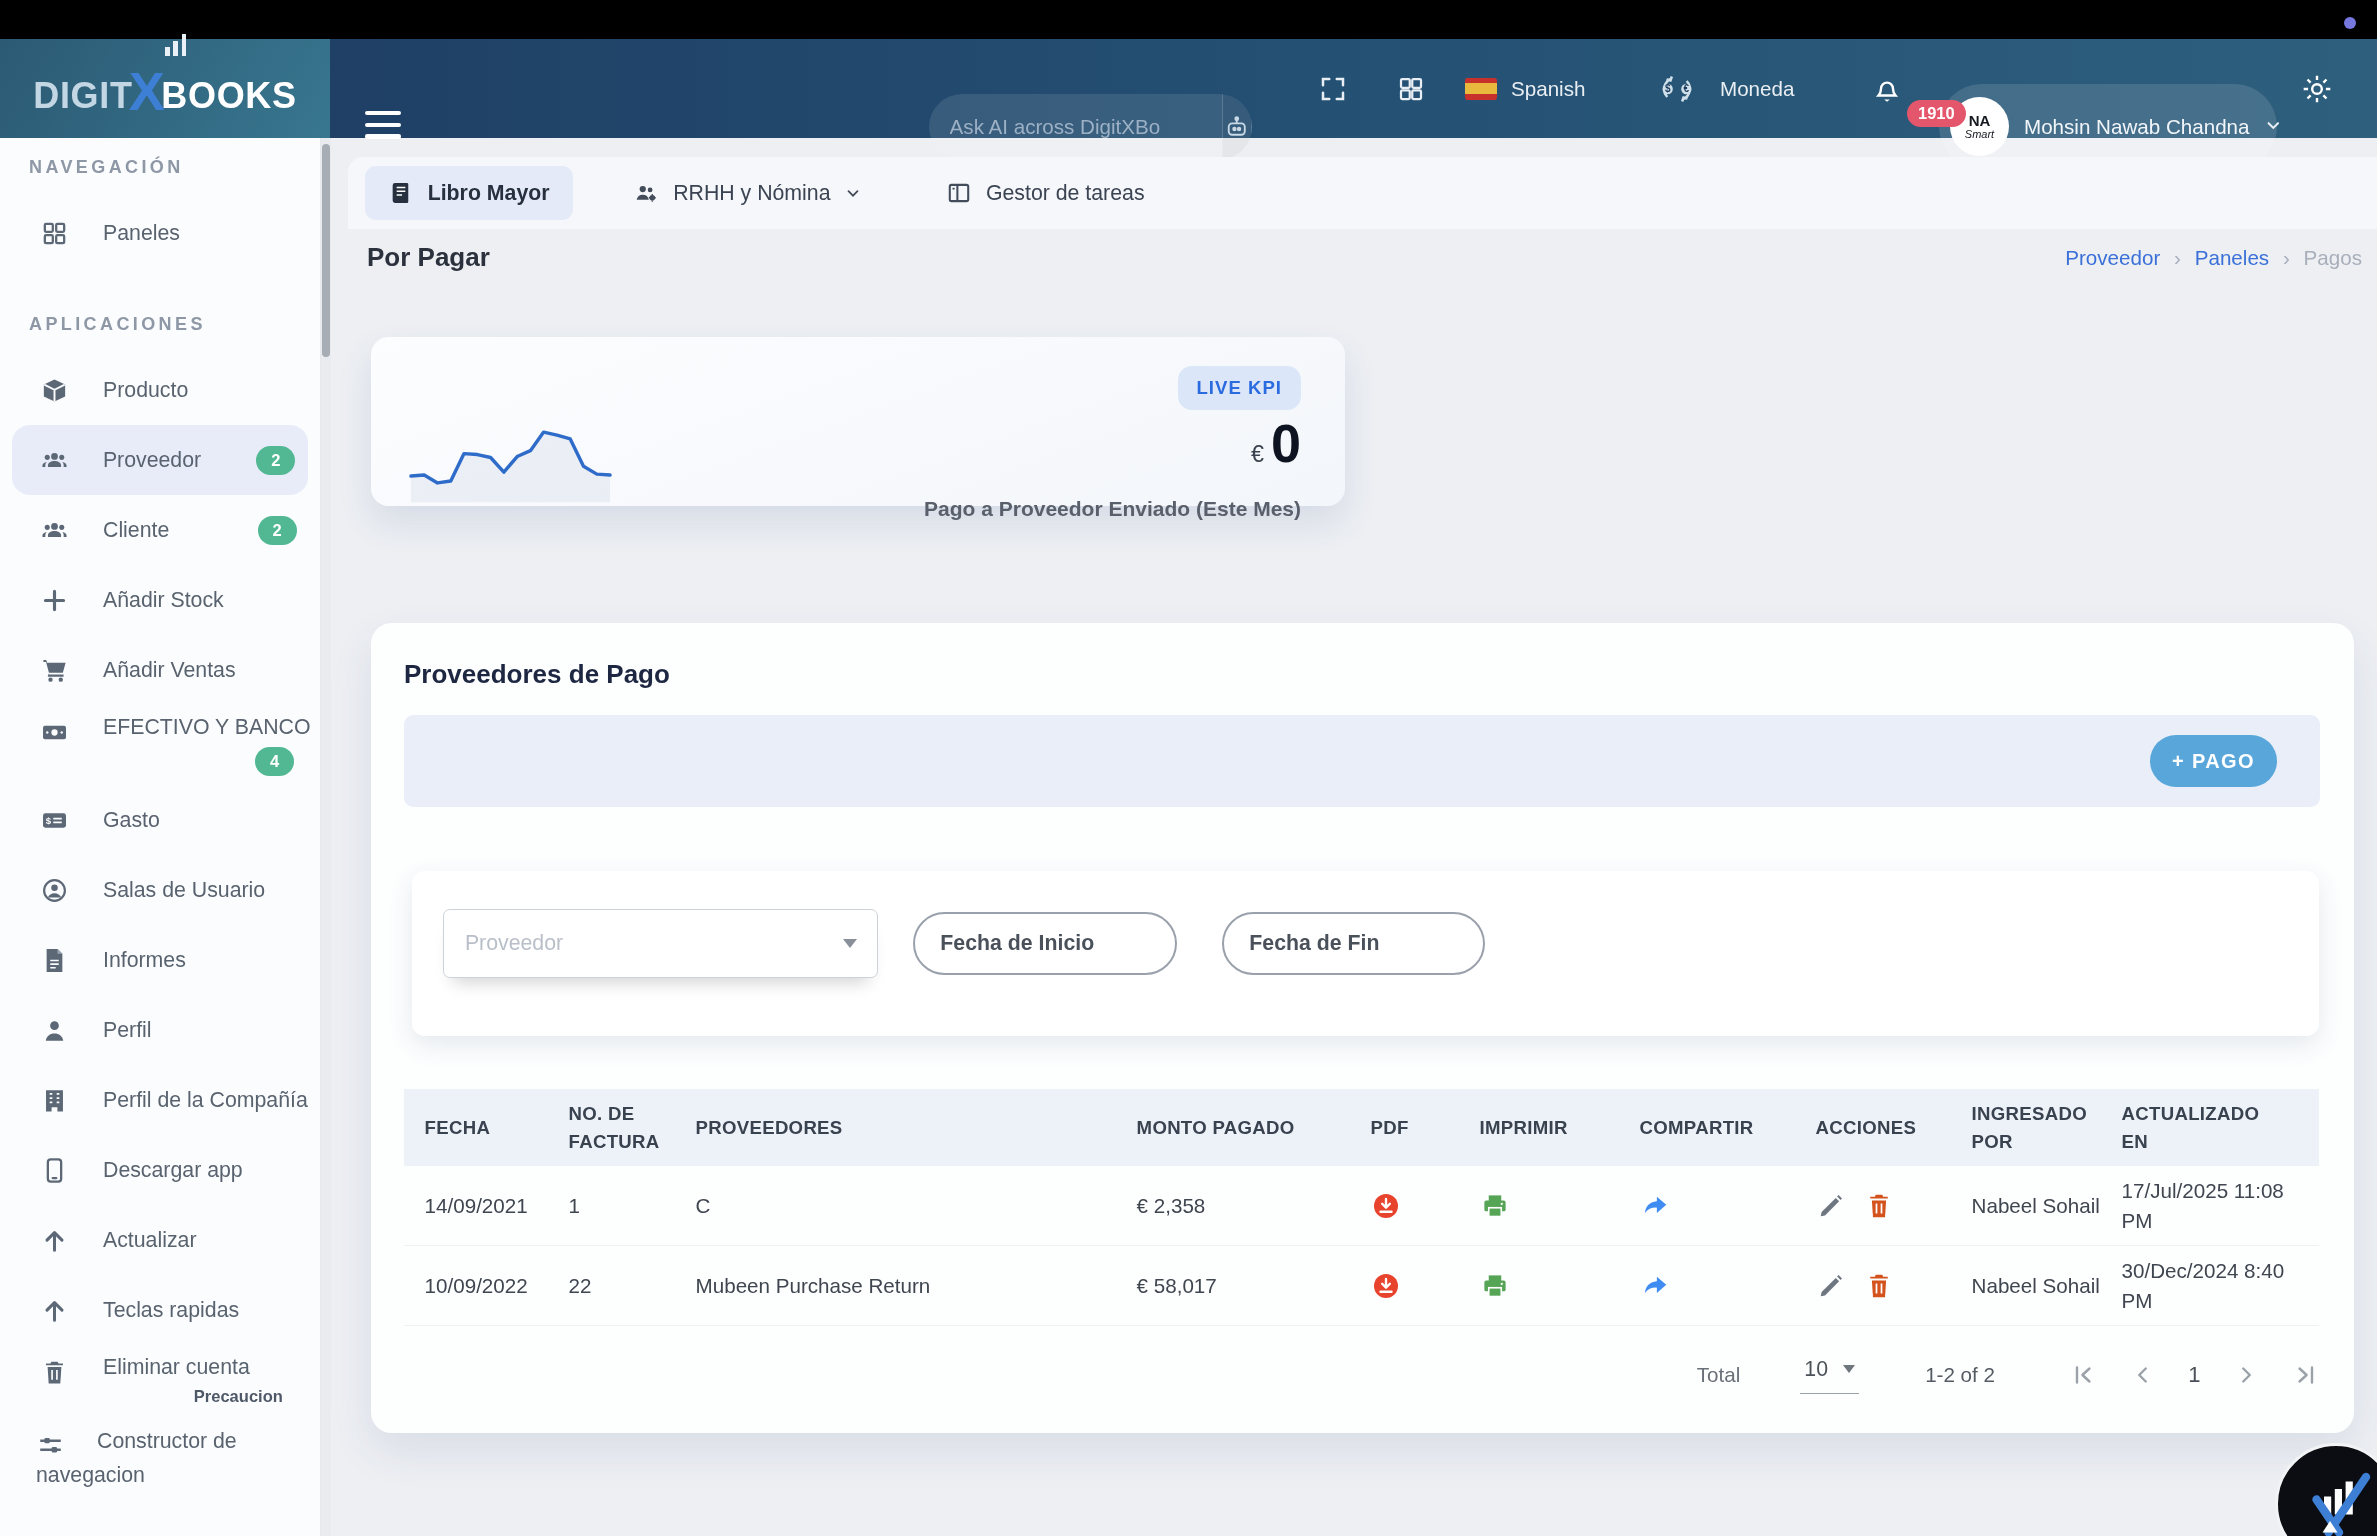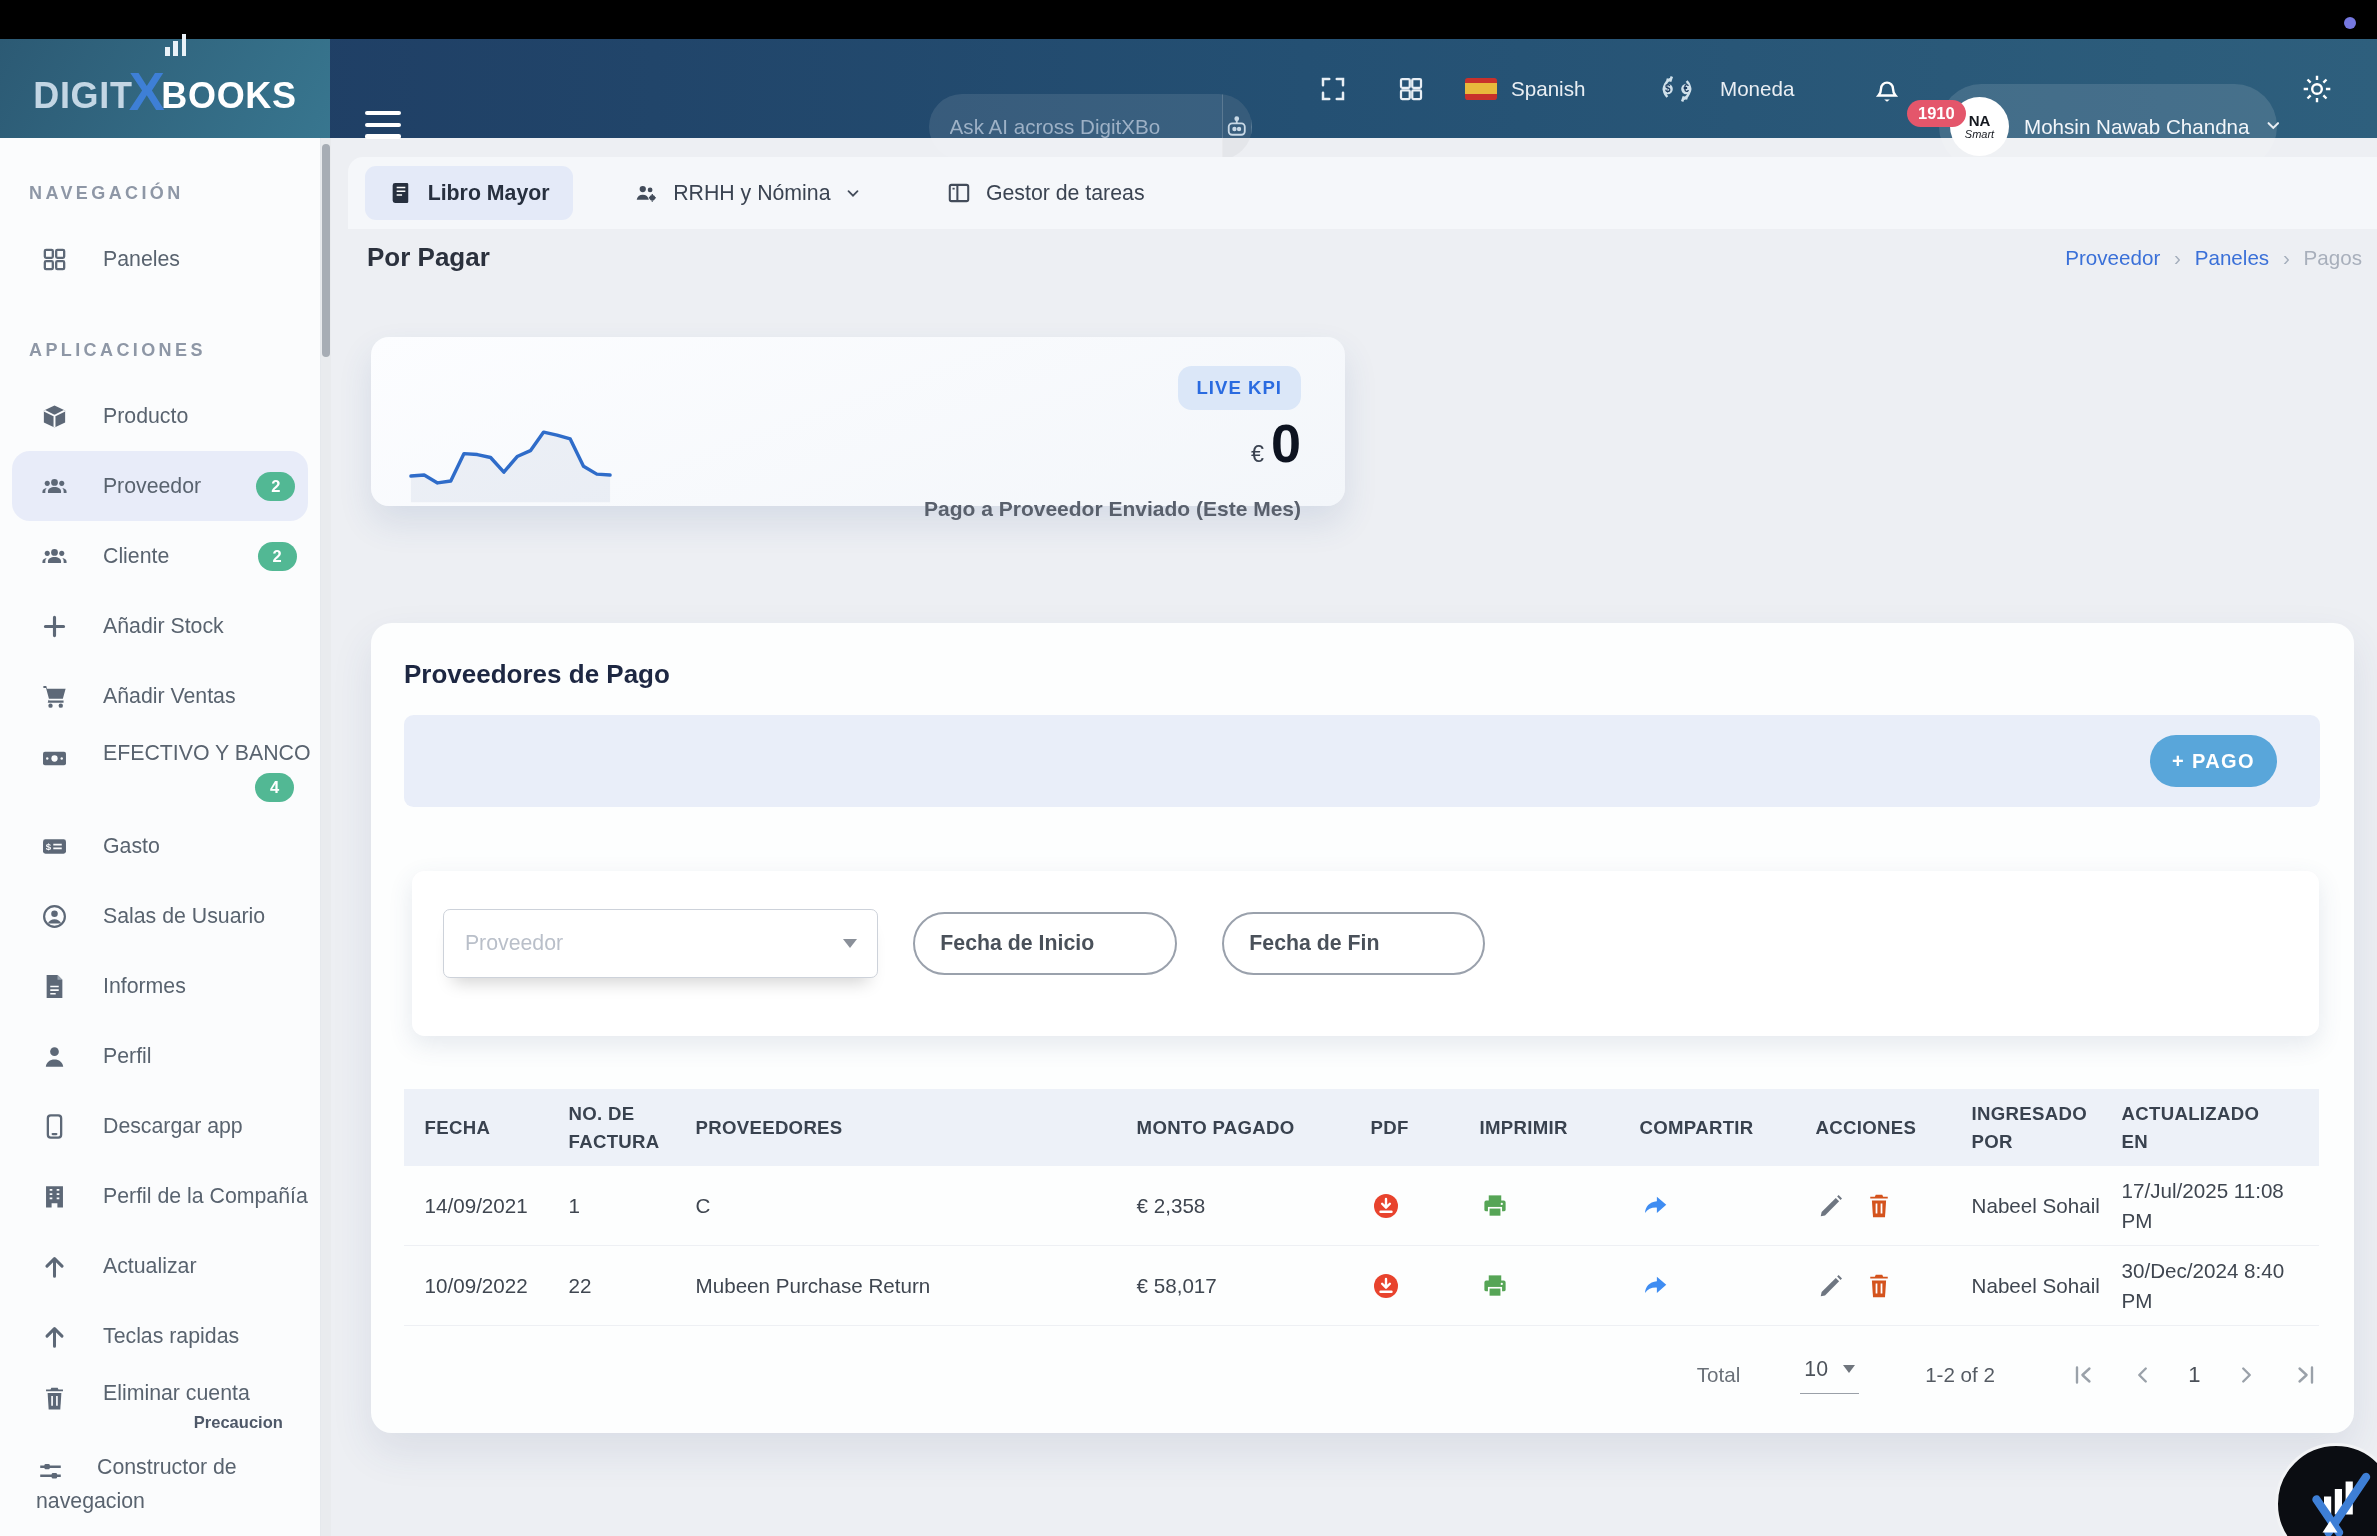--- a/index.html
+++ b/index.html
@@ -40,21 +40,21 @@
     padding:4.1px 11px; border-radius:15px; z-index:2; }
   .user-pill { position:absolute; left:1939px; top:45px; width:338px; height:85px; border-radius:43px;
     background:rgba(255,255,255,.12); display:flex; align-items:center; padding:0 19px 0 11px; cursor:pointer; }
   .avatar { width:59px; height:59px; border-radius:50%; background:#fff; display:flex; flex-direction:column; align-items:center; justify-content:center; color:#14181f; overflow:hidden; flex:0 0 59px; }
   .avatar .a1 { font-size:15px; font-weight:bold; line-height:1; }
   .avatar .a2 { font-size:11px; font-style:italic; line-height:1.1; }
   .user-name { margin-left:15px; font-size:20.6px; color:#f2f6fa; white-space:nowrap; }
   .user-chevron { margin-left:13.8px; }
 
   
-  .sidebar { position:absolute; left:0; top:138px; width:321px; height:1399px; background:#fbfcfd; border-right:0.7px solid #e5e8ec; padding-top:45px; }
+  .sidebar { position:absolute; left:0; top:138px; width:321px; height:1399px; background:#fbfcfd; border-right:0.7px solid #e5e8ec; padding-top:19px; }
   .side-section { margin:0 0 20.6px 29px; font-size:18px; font-weight:bold; letter-spacing:3.4px; color:#8e97a6; }
   .side-section.second { margin-top:45px; }
   .side-item { display:flex; align-items:center; height:70px; padding:0 23.4px 0 40px; gap:34px; cursor:pointer; color:#59636f; }
   .side-item .lbl { flex:1; font-size:21.3px; white-space:nowrap; }
   .side-item.active { background:#e8ecf9; border-radius:18px; margin:0 12.4px; padding:0 12.4px 0 27.5px; }
   .badge-green { background:#52b894; color:#fff; font-size:16.5px; font-weight:bold; min-width:39px; height:29px; border-radius:15px;
     display:inline-flex; align-items:center; justify-content:center; padding:0 9.6px; }
   .side-item.tall { height:auto; padding-top:9.6px; padding-bottom:9.6px; align-items:flex-start; }
   .lbl-col { flex:1; display:flex; flex-direction:column; gap:6.9px; }
   .lbl-col .lbl { font-size:21.3px; }
@@ -388,36 +388,36 @@
           <svg viewBox="0 0 24 24" fill="#5d6877">
             <circle cx="12" cy="8" r="3.6"></circle>
             <path d="M4.8 20.5c.5-3.8 3.4-6 7.2-6s6.7 2.2 7.2 6z"></path>
           </svg>
         </span>
       <span class="lbl">Perfil</span>
     </div>
 
     <div class="side-item">
       <span class="ic">
+          <svg viewBox="0 0 24 24" fill="#5d6877">
+            <path d="M5 21V3.5h14V21h-4.6v-3.4H9.6V21z"></path>
+            <path d="M8 6.5h2.2M13.8 6.5H16M8 10h2.2M13.8 10H16M8 13.5h2.2M13.8 13.5H16" stroke="#fbfcfd" stroke-width="1.5"></path>
+          </svg>
+        </span>
+      <span class="lbl">Perfil de la Compañía</span>
+    </div>
+
+    <div class="side-item">
+      <span class="ic">
           <svg viewBox="0 0 24 24" fill="none" stroke="#5d6877" stroke-width="1.9">
             <rect x="6.5" y="2.8" width="11" height="18.4" rx="2.4"></rect>
             <path d="M10.5 18.3h3" stroke-linecap="round"></path>
           </svg>
         </span>
       <span class="lbl">Descargar app</span>
-    </div>
-
-    <div class="side-item">
-      <span class="ic">
-          <svg viewBox="0 0 24 24" fill="#5d6877">
-            <path d="M5 21V3.5h14V21h-4.6v-3.4H9.6V21z"></path>
-            <path d="M8 6.5h2.2M13.8 6.5H16M8 10h2.2M13.8 10H16M8 13.5h2.2M13.8 13.5H16" stroke="#fbfcfd" stroke-width="1.5"></path>
-          </svg>
-        </span>
-      <span class="lbl">Perfil de la Compañía</span>
     </div>
 
     <div class="side-item">
       <span class="ic">
           <svg viewBox="0 0 24 24" fill="none" stroke="#5d6877" stroke-width="2.5" stroke-linecap="round" stroke-linejoin="round">
             <path d="M12 20V5.5M5.8 11.7 12 5.5l6.2 6.2"></path>
           </svg>
         </span>
       <span class="lbl">Actualizar</span>
     </div>

